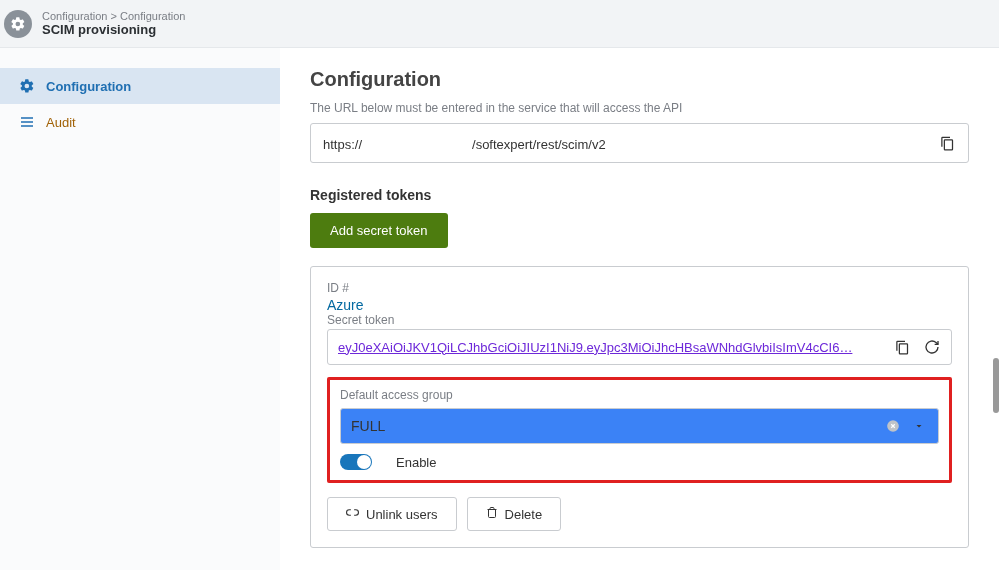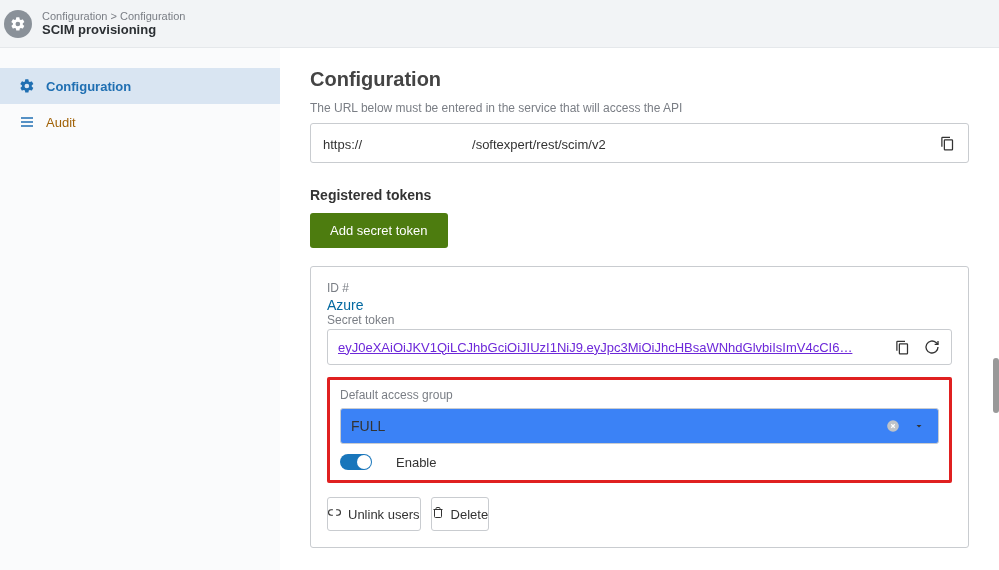--- a/index.html
+++ b/index.html
@@ -32,21 +32,21 @@
   .token-actions { display: flex; gap: 12px; align-items: center; }
   .icon-btn { cursor: pointer; color: #333; display: flex; align-items: center; justify-content: center; width: 18px; height: 18px; }
   .highlight-box { border: 3px solid #e02020; border-radius: 2px; padding: 8px 10px 10px 10px; margin-bottom: 14px; }
   .select-box { border: 1px solid #c9ccd0; border-radius: 3px; padding: 8px 10px; display: flex; align-items: center; justify-content: space-between; margin-top: 6px; margin-bottom: 10px; background: #3b82f6; cursor: pointer; }
   .select-value { font-size: 14px; color: #333; }
   .select-icons { display: flex; align-items: center; gap: 8px; }
   .toggle-row { display: flex; align-items: center; gap: 24px; }
   .toggle { width: 32px; height: 16px; border-radius: 8px; background: #1976bb; position: relative; cursor: pointer; }
   .toggle-knob { position: absolute; right: 1px; top: 1px; width: 14px; height: 14px; background: #fff; border-radius: 50%; }
   .action-row { display: flex; gap: 10px; }
-  .btn-secondary { background: #fff; border: 1px solid #c9ccd0; padding: 8px 0; border-radius: 3px; font-size: 13px; color: #333; cursor: pointer; display: flex; align-items: center; gap: 7px; }
+  .btn-secondary { background: #fff; border: 1px solid #c9ccd0; padding: 8px 18px; border-radius: 3px; font-size: 13px; color: #333; cursor: pointer; display: flex; align-items: center; gap: 7px; }
 </style>
 </head>
 <body>
 
 <div class="header">
   <div class="header-icon">
     <svg width="16" height="16" viewBox="0 0 24 24" fill="#fff">
         <path d="M19.14,12.94a7,7,0,0,0,.05-.94,7,7,0,0,0-.05-.94l2.11-1.65a.5.5,0,0,0,.12-.65l-2-3.46a.5.5,0,0,0-.61-.22l-2.49,1a7,7,0,0,0-1.63-.94l-.38-2.65A.5.5,0,0,0,13.77,2H9.77a.5.5,0,0,0-.49.42L8.9,5.07a7,7,0,0,0-1.63.94l-2.49-1a.5.5,0,0,0-.61.22l-2,3.46a.5.5,0,0,0,.12.65L4.4,11a7,7,0,0,0-.05.94,7,7,0,0,0,.05.94L2.29,14.53a.5.5,0,0,0-.12.65l2,3.46a.5.5,0,0,0,.61.22l2.49-1a7,7,0,0,0,1.63.94l.38,2.65a.5.5,0,0,0,.49.42h4a.5.5,0,0,0,.49-.42l.38-2.65a7,7,0,0,0,1.63-.94l2.49,1a.5.5,0,0,0,.61-.22l2-3.46a.5.5,0,0,0-.12-.65ZM11.77,15.5A3.5,3.5,0,1,1,15.27,12,3.5,3.5,0,0,1,11.77,15.5Z"></path>
       </svg>
   </div>

